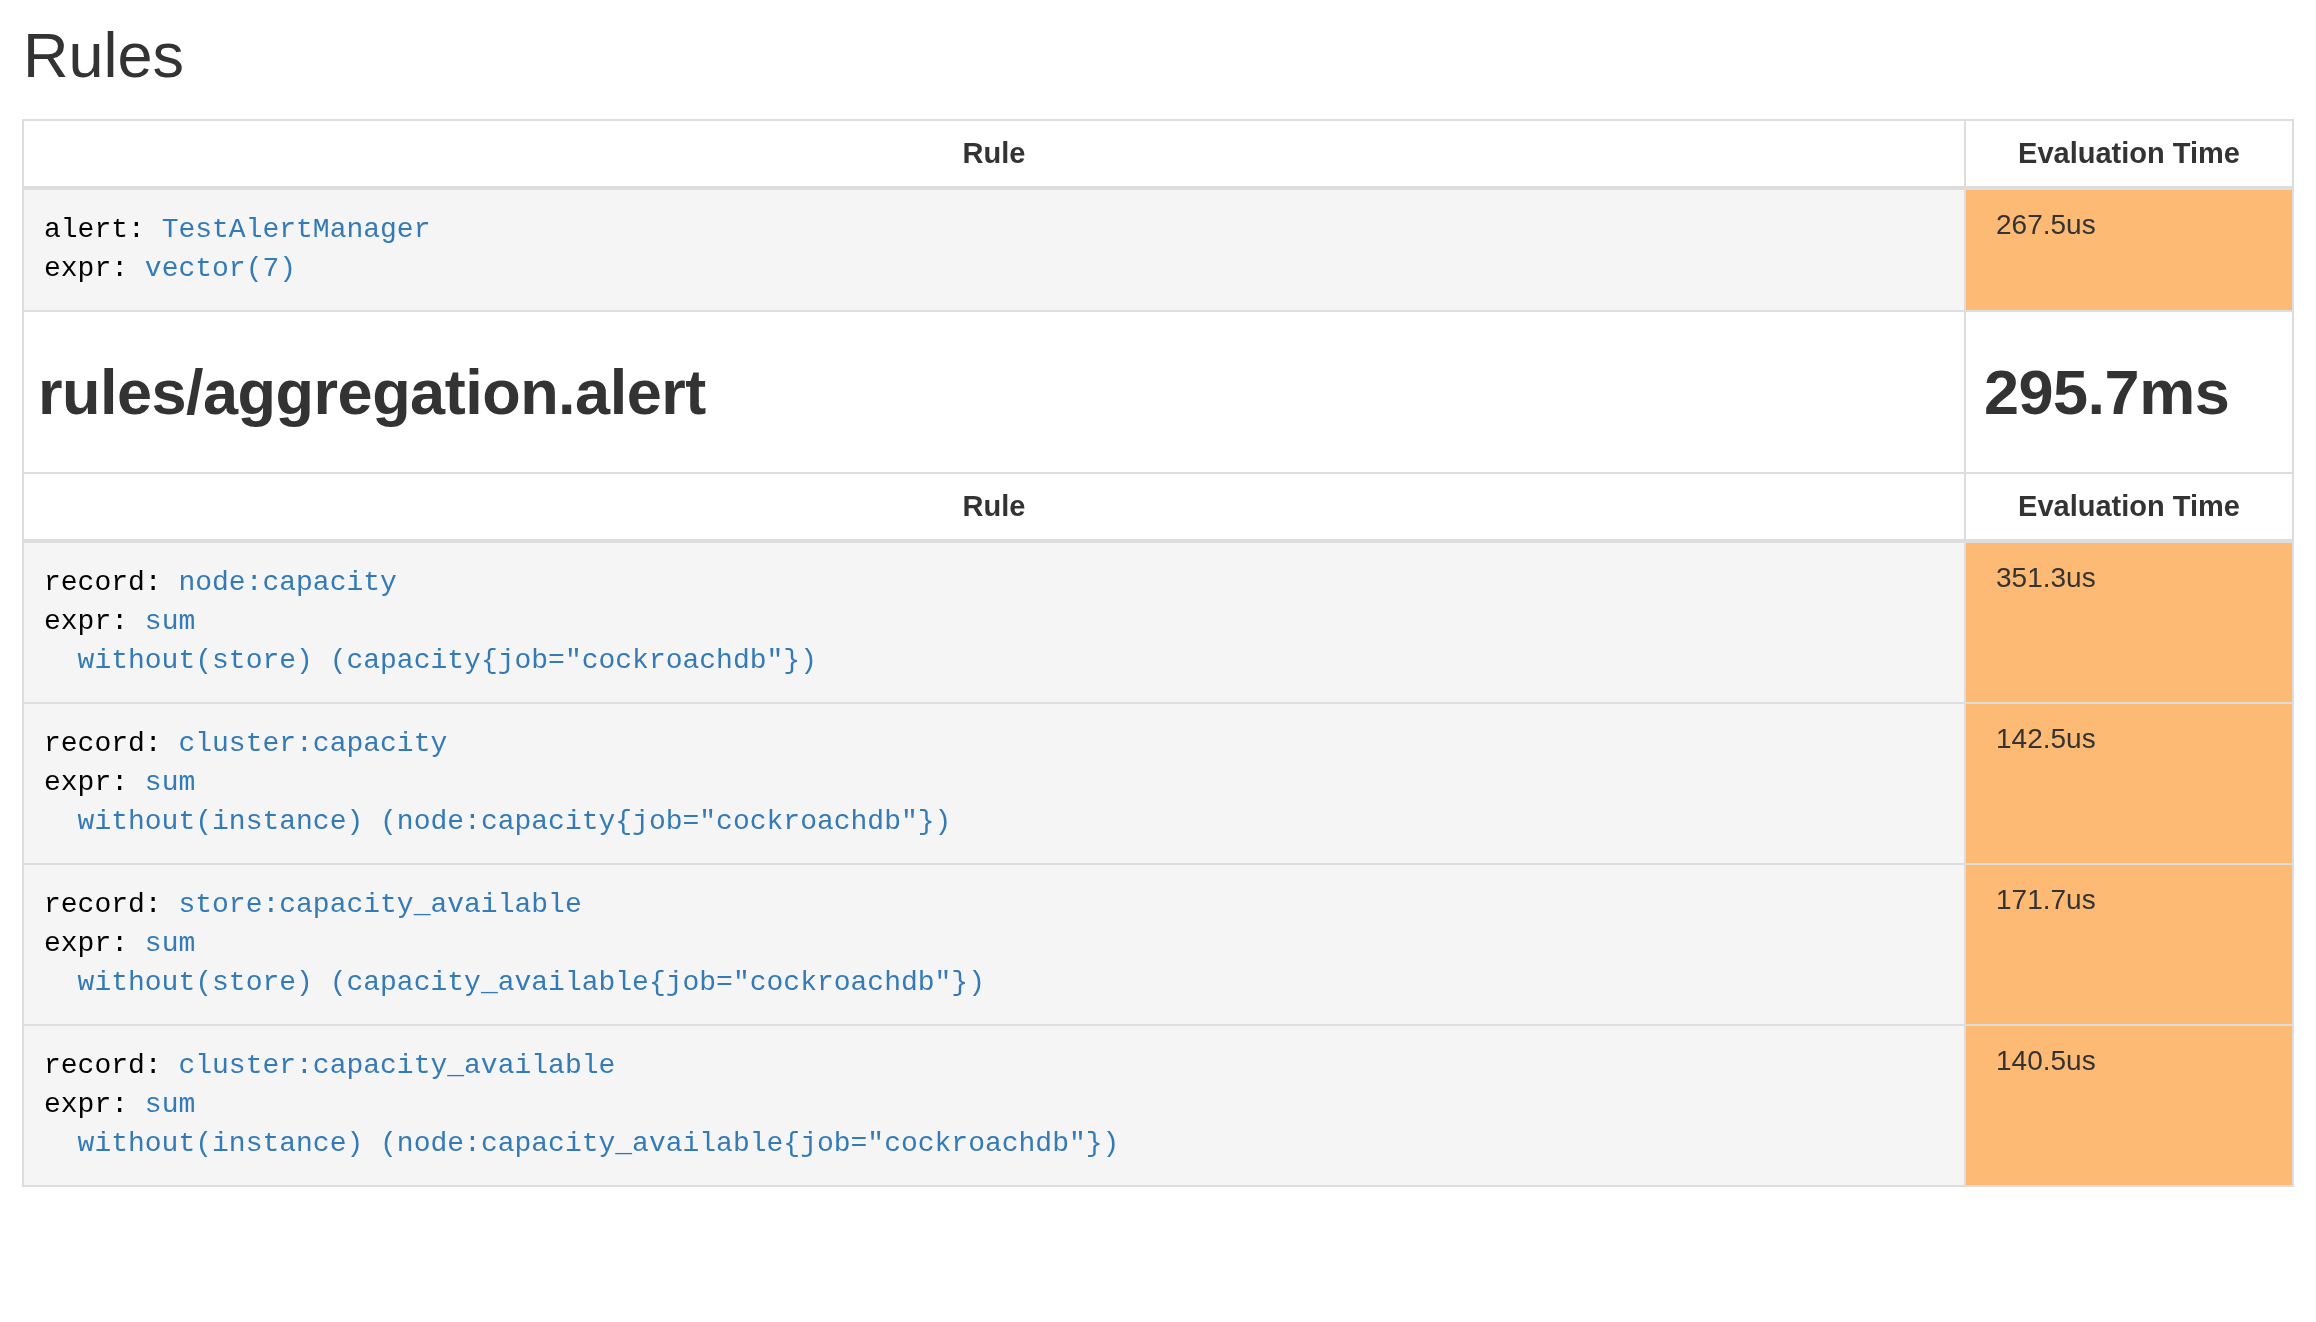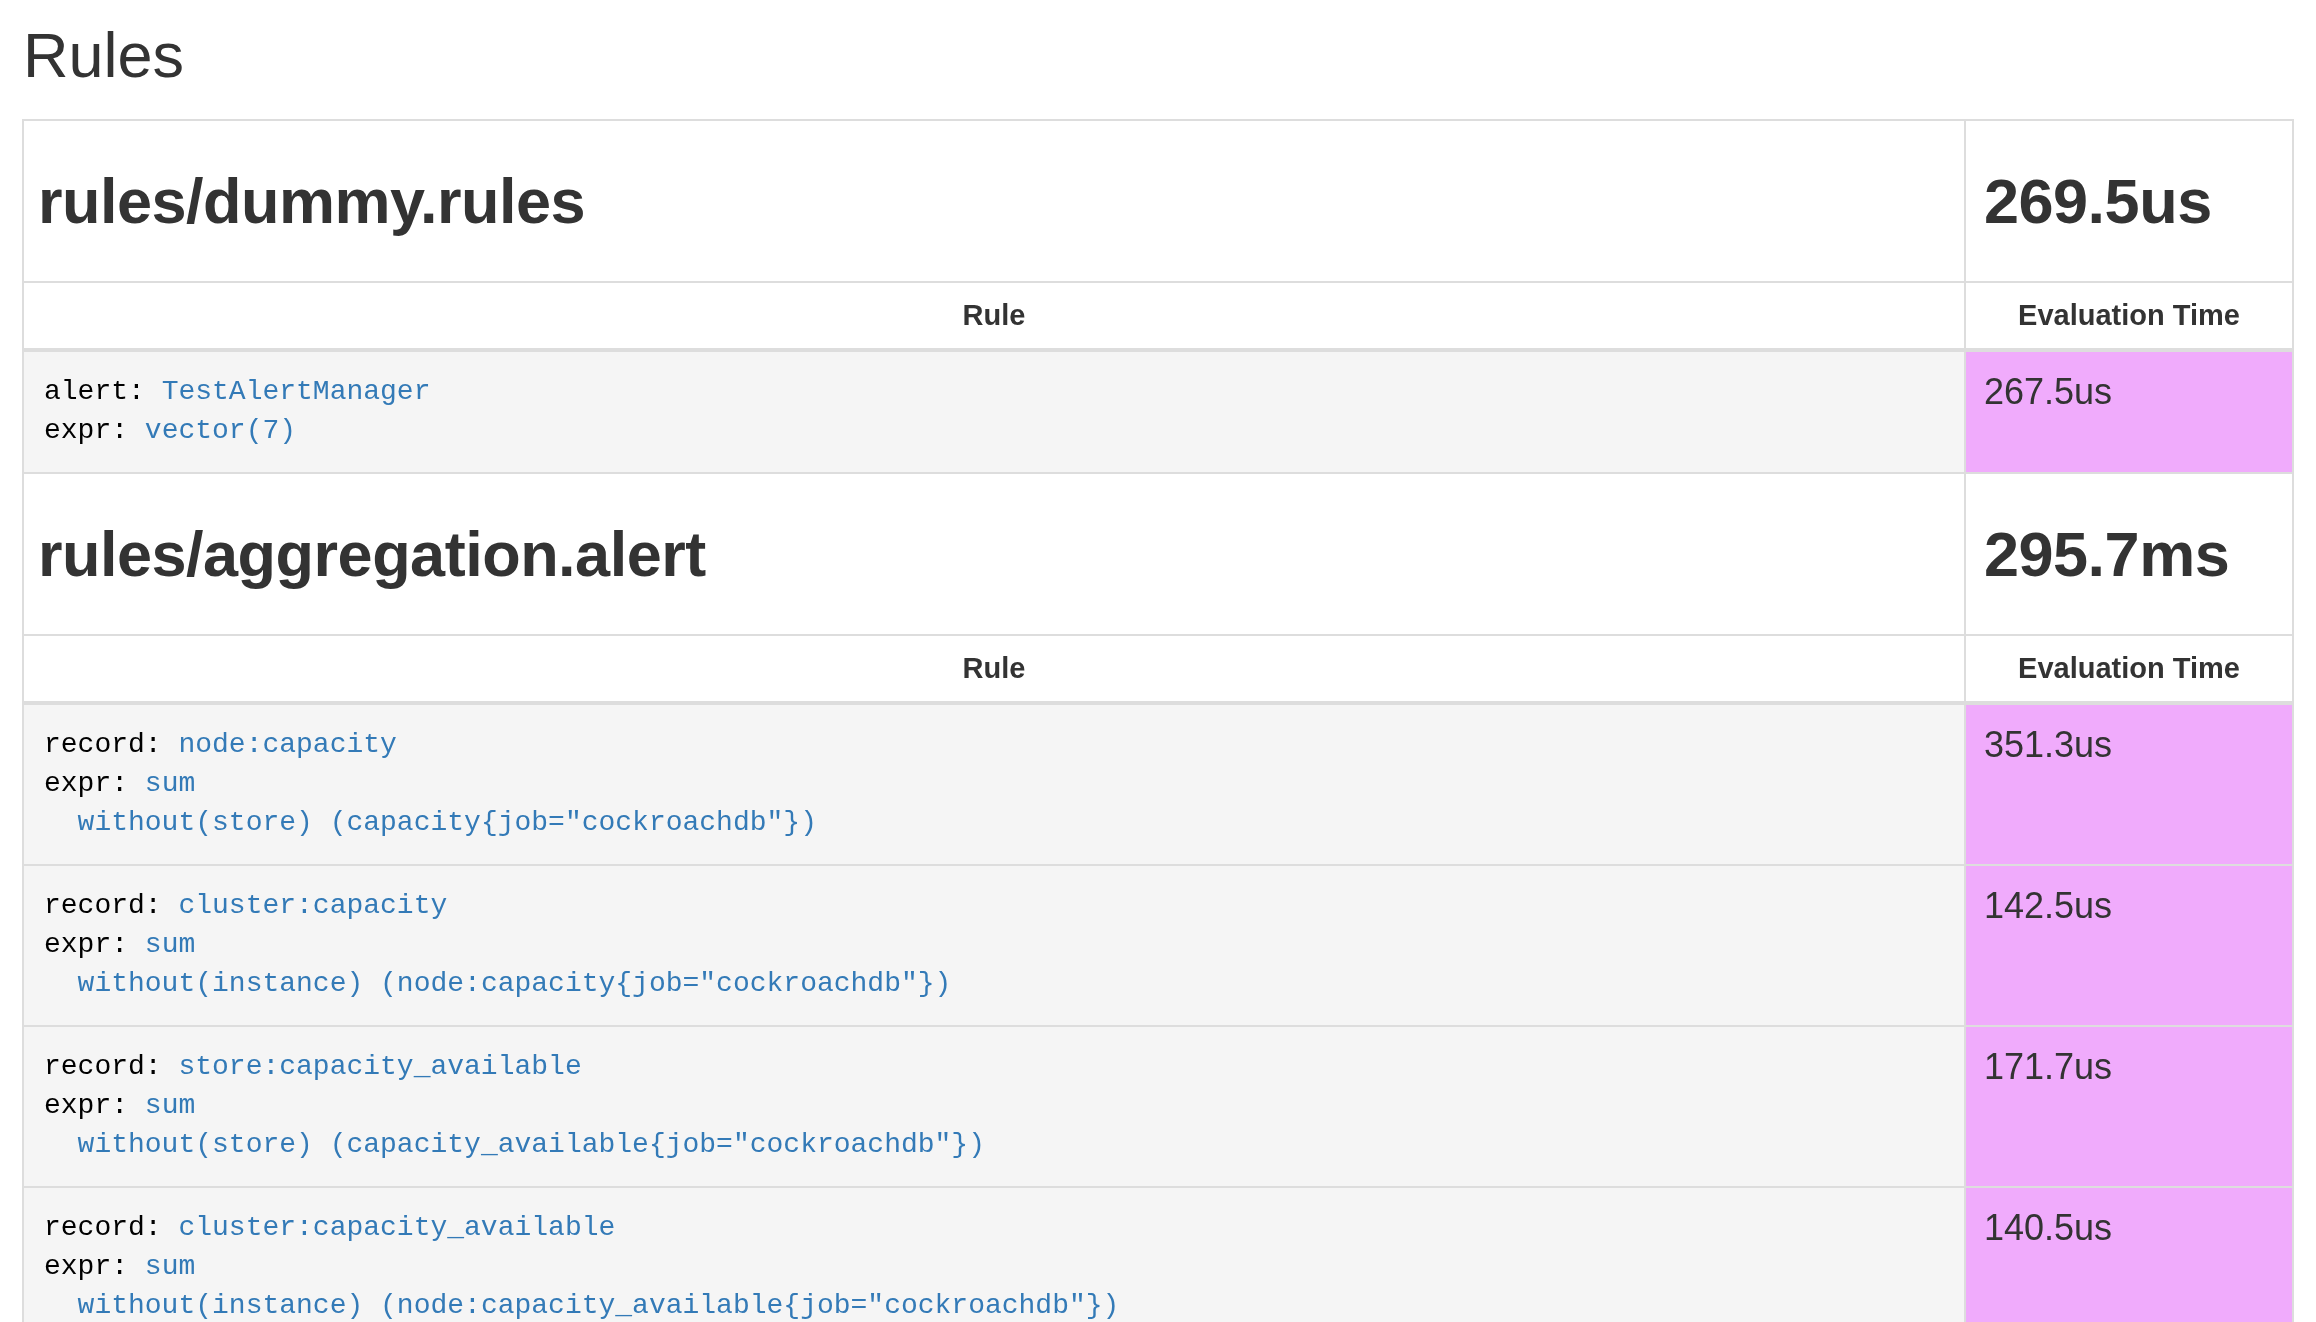--- a/index.html
+++ b/index.html
@@ -72,44 +72,40 @@
     padding: 20px 36px 22px 20px;
     vertical-align: top;
   }
   .code-line { white-space: pre; }
   a.code-link {
     color: var(--link, #337ab7);
     text-decoration: none;
     cursor: pointer;
   }
   td.time-cell {
-    font-size: 36px;
+    font-size: 28px;
     color: var(--heading, #333333);
-    padding: 19px 18px;
+    padding: 19px 30px;
     vertical-align: top;
-    background: #f0abfc;
+    background: #fdba74;
   }
 </style>
 </head>
 <body>
 
 <div class="page">
   <h1 class="page-title">Rules</h1>
 
   <table class="rules-table">
     <colgroup>
       <col class="rule-col">
       <col class="time-col">
     </colgroup>
 
     <tbody>
-      <tr>
-        <td class="group-name">rules/dummy.rules</td>
-        <td class="group-time">269.5us</td>
-      </tr>
       <tr class="head-row">
         <th>Rule</th>
         <th>Evaluation Time</th>
       </tr>
       <tr>
         <td class="rule-cell">
           <div class="code-line"><span>alert: </span><a class="code-link">TestAlertManager</a></div>
           <div class="code-line"><span>expr: </span><a class="code-link">vector(7)</a></div>
         </td>
         <td class="time-cell">267.5us</td>

